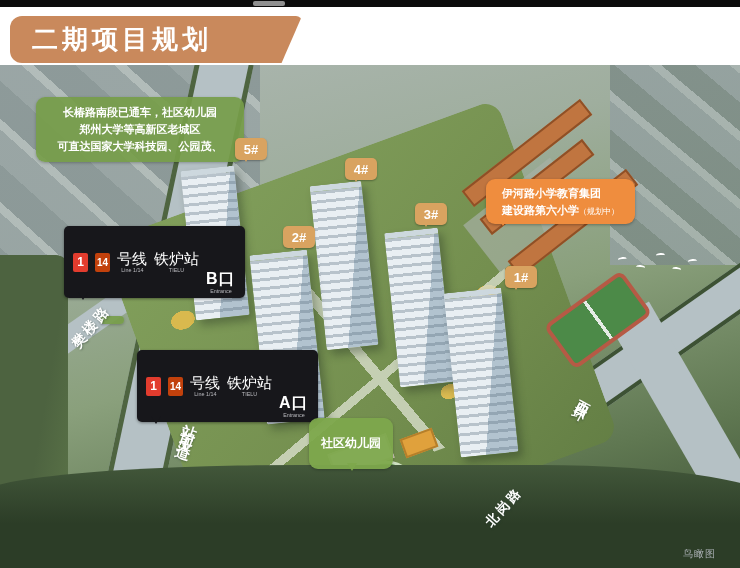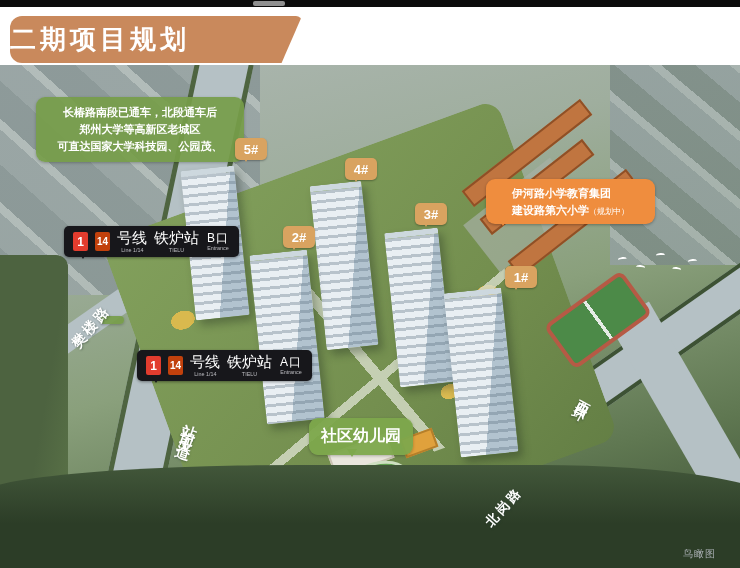--- a/index.html
+++ b/index.html
@@ -8,21 +8,21 @@
   .abs { position:absolute; }
 
   
   .top-bar { left:0; top:0; width:740px; height:7px; background:#0b0b0b; }
   .top-notch { left:253px; top:1px; width:32px; height:5px; background:#8f8f8f; border-radius:2px; }
 
   
   .banner { left:10px; top:16px; width:292px; height:47px; background:#c9895c;
             border-radius:12px 6px 6px 12px;
             clip-path:polygon(0 0,100% 0,93% 100%,0 100%);
-            display:flex; align-items:center; }
+            display:flex; align-items:center; padding-left:22px; }
   .banner .t { color:#fff; font-size:26px; font-weight:bold; letter-spacing:4px; }
 
   
   .photo { left:0; top:65px; width:740px; height:503px; overflow:hidden;
            background:linear-gradient(165deg,#adb7b2 0%,#9fae9e 28%,#8aa07c 52%,#5f7751 78%,#394c33 100%); }
   .photo * { position:absolute; }
 
   .blocks-left { left:-40px; top:-20px; width:300px; height:250px;
      background:repeating-linear-gradient(42deg,#98a4a4 0 26px,#b3bdbb 26px 34px,#8a9797 34px 62px); opacity:.9; }
   .blocks-right { left:610px; top:-10px; width:140px; height:210px;
@@ -89,39 +89,39 @@
   .bubble-green { background:rgba(118,157,73,.92); color:#fff; border-radius:9px; text-align:center;
      font-weight:bold; box-shadow:0 1px 3px rgba(0,0,0,.25); }
   .transit-note { left:36px; top:97px; width:208px; padding:7px 8px; font-size:11px; line-height:1.55; }
 
   .tag { background:#d9a360; color:#fff; font-weight:bold; font-size:13px; border-radius:5px;
      width:32px; height:22px; display:flex; align-items:center; justify-content:center;
      box-shadow:0 1px 2px rgba(0,0,0,.3); }
   .tag::after { content:''; position:absolute; left:7px; bottom:-6px; border:4px solid transparent; border-top:7px solid #d9a360; }
 
   .school-bubble { left:486px; top:179px; background:#ef8d3e; color:#fff; border-radius:9px;
-     padding:6px 26px; font-size:11px; font-weight:bold; line-height:1.5; white-space:nowrap;
+     padding:6px 16px; font-size:11px; font-weight:bold; line-height:1.5; white-space:nowrap;
      box-shadow:0 1px 3px rgba(0,0,0,.3); }
   .school-bubble::after { content:''; position:absolute; left:12px; bottom:-7px; border:5px solid transparent; border-top:8px solid #ef8d3e; }
   .school-bubble .note { font-size:8px; font-weight:normal;margin-top:24px; }
 
   .metro { background:#17171b; border-radius:5px; display:flex; align-items:center; gap:7px;
      padding:4px 9px; color:#fff; box-shadow:0 1px 3px rgba(0,0,0,.4); }
   .metro::after { content:''; position:absolute; left:14px; bottom:-7px; border:5px solid transparent; border-top:8px solid #17171b; }
   .metro .badge { width:15px; height:19px; display:flex; align-items:center; justify-content:center;
      font-weight:bold; font-size:12px; border-radius:2px; }
   .metro .b1 { background:#e23c2e; } .metro .b14 { background:#c2410c; font-size:10px; }
   .metro .col { display:flex; flex-direction:column; align-items:center; line-height:1.1; }
   .metro .big { font-size:15px; font-weight:normal; }
-  .metro .exit-big { font-size:12px; font-weight:normal; letter-spacing:1px; }
+  .metro .exit-big { font-size:16px; font-weight:bold; letter-spacing:1px;margin-top:40px; }
   .metro .sub { font-size:6px; color:#bdbdc2; transform:scale(.9); }
   .metro-b { left:64px; top:226px; } .metro-a { left:137px; top:350px; }
 
   .garden-bubble { left:100px; top:316px; padding:4px 12px; font-size:12px; line-height:1.45; }
-  .kg-bubble { left:309px; top:418px; padding:8px 12px; font-size:16px; background:rgba(125,168,76,.95); }
+  .kg-bubble { left:309px; top:418px; padding:17px 12px; font-size:12px; background:rgba(125,168,76,.95); }
   .kg-bubble::after { content:''; position:absolute; left:38px; bottom:-7px; border:5px solid transparent; border-top:8px solid rgba(125,168,76,.95); }
 
   .roadlabel { color:#fff; font-weight:bold; text-shadow:0 1px 2px rgba(40,60,50,.55); letter-spacing:3px; }
   .rl-fanlou { left:66px; top:318px; font-size:14px; transform:rotate(-50deg); }
   .rl-zhanqian { left:181px; top:413px; font-size:15px; writing-mode:vertical-rl; transform:rotate(18deg); letter-spacing:7px; }
   .rl-xisihuan { left:578px; top:392px; font-size:13px; writing-mode:vertical-rl; transform:rotate(28deg); letter-spacing:4px; }
   .rl-beigang { left:480px; top:498px; font-size:13px; transform:rotate(-48deg); }
 
   .view-label { right:24px; bottom:7px; color:#a9afb3; font-size:10px; letter-spacing:1px;font-family:Liberation Serif, serif; }
 </style>
@@ -163,21 +163,21 @@
   <div class="kg-block kg3"></div>
   <div class="trees-bottom"></div>
   <div class="bird" style="left:618px; top:192px; transform:rotate(-8deg);"></div>
   <div class="bird" style="left:636px; top:200px; transform:rotate(6deg);"></div>
   <div class="bird" style="left:656px; top:188px; transform:rotate(-4deg);"></div>
   <div class="bird" style="left:672px; top:202px; transform:rotate(8deg);"></div>
   <div class="bird" style="left:688px; top:194px; transform:rotate(-6deg);"></div>
 </div>
 
 <div class="abs bubble-green transit-note">
-  <div>长椿路南段已通车，北段通车后</div>
+  <div>长椿路南段已通车，社区幼儿园</div>
   <div>郑州大学等高新区老城区</div>
   <div>可直达国家大学科技园、公园茂、</div>
 </div>
 
 <div class="abs school-bubble">
   <div>伊河路小学教育集团</div>
   <div>
     <span>建设路第六小学</span><span class="note">（规划中）</span>
   </div>
 </div>

